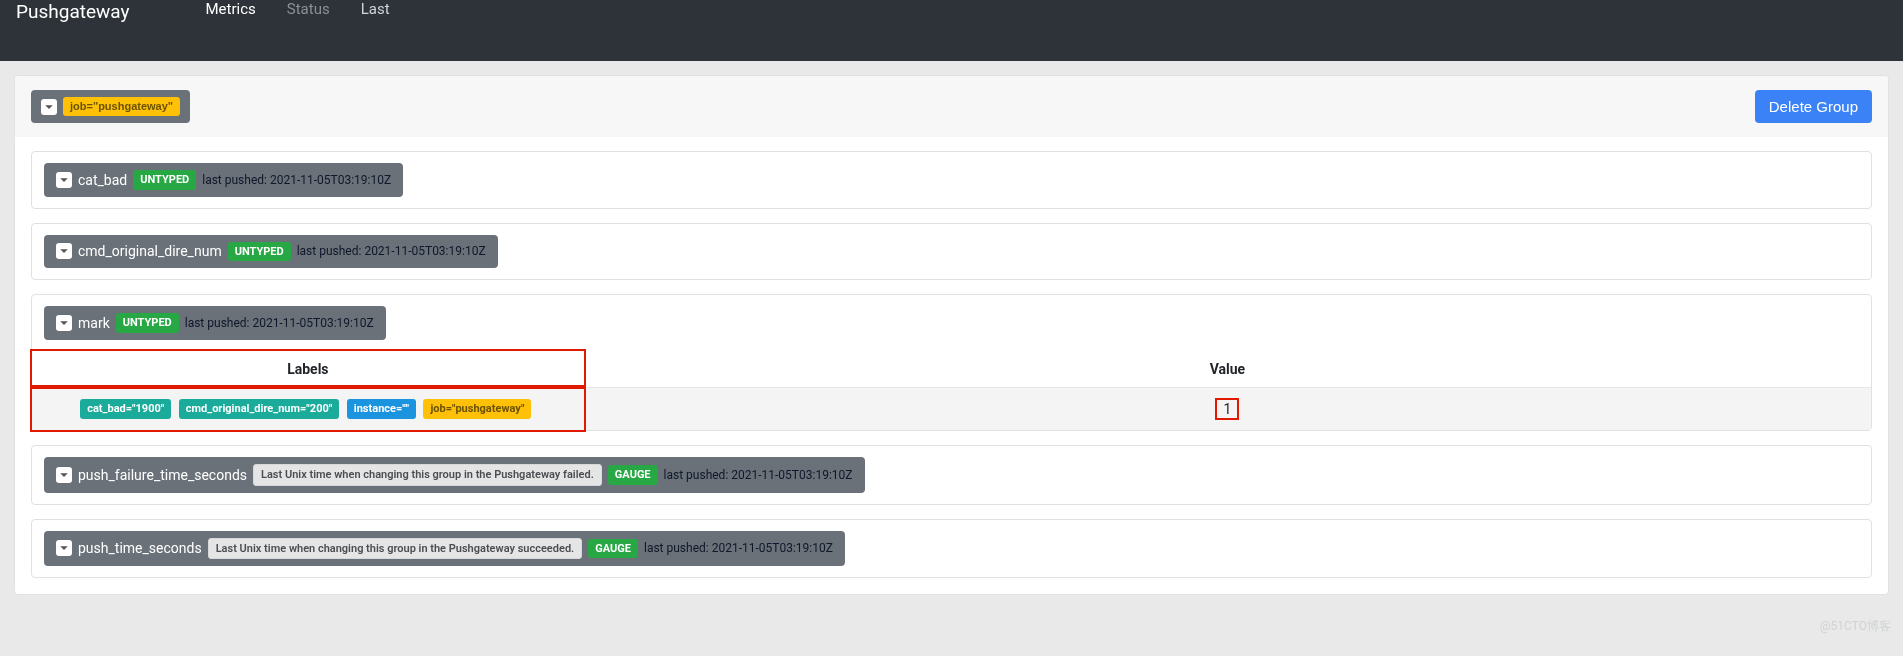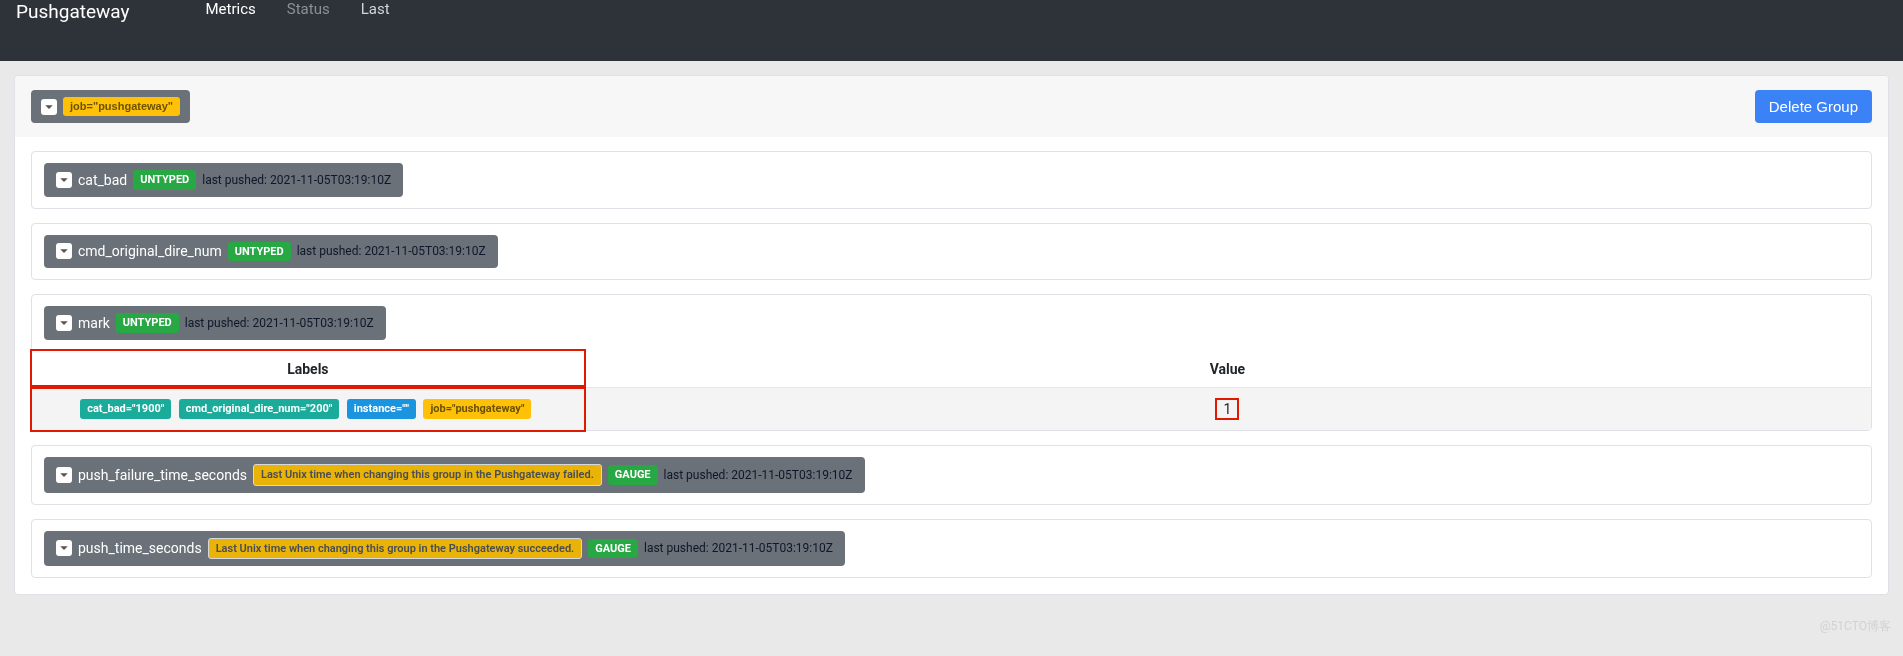--- a/index.html
+++ b/index.html
@@ -89,21 +89,21 @@
       border-radius: 3px;
       font-size: 11px;
       font-weight: 700;
       line-height: 1.4;
     }
     .badge-yellow { background: #ffc107; color: #6b5200; }
     .badge-green { background: #28a745; color: #fff; }
     .badge-teal { background: #1aab9b; color: #fff; }
     .badge-blue { background: #1b94e0; color: #fff; }
     .badge-light {
-      background: #eab308;
+      background: #e5e5e5;
       color: #4a4e52;
       font-weight: 600;
       border: 1px solid #d6d8db;
     }
 
     .metric-card {
       background: #fff;
       border: 1px solid #dee2e6;
       border-radius: 4px;
       margin-bottom: 14px;

